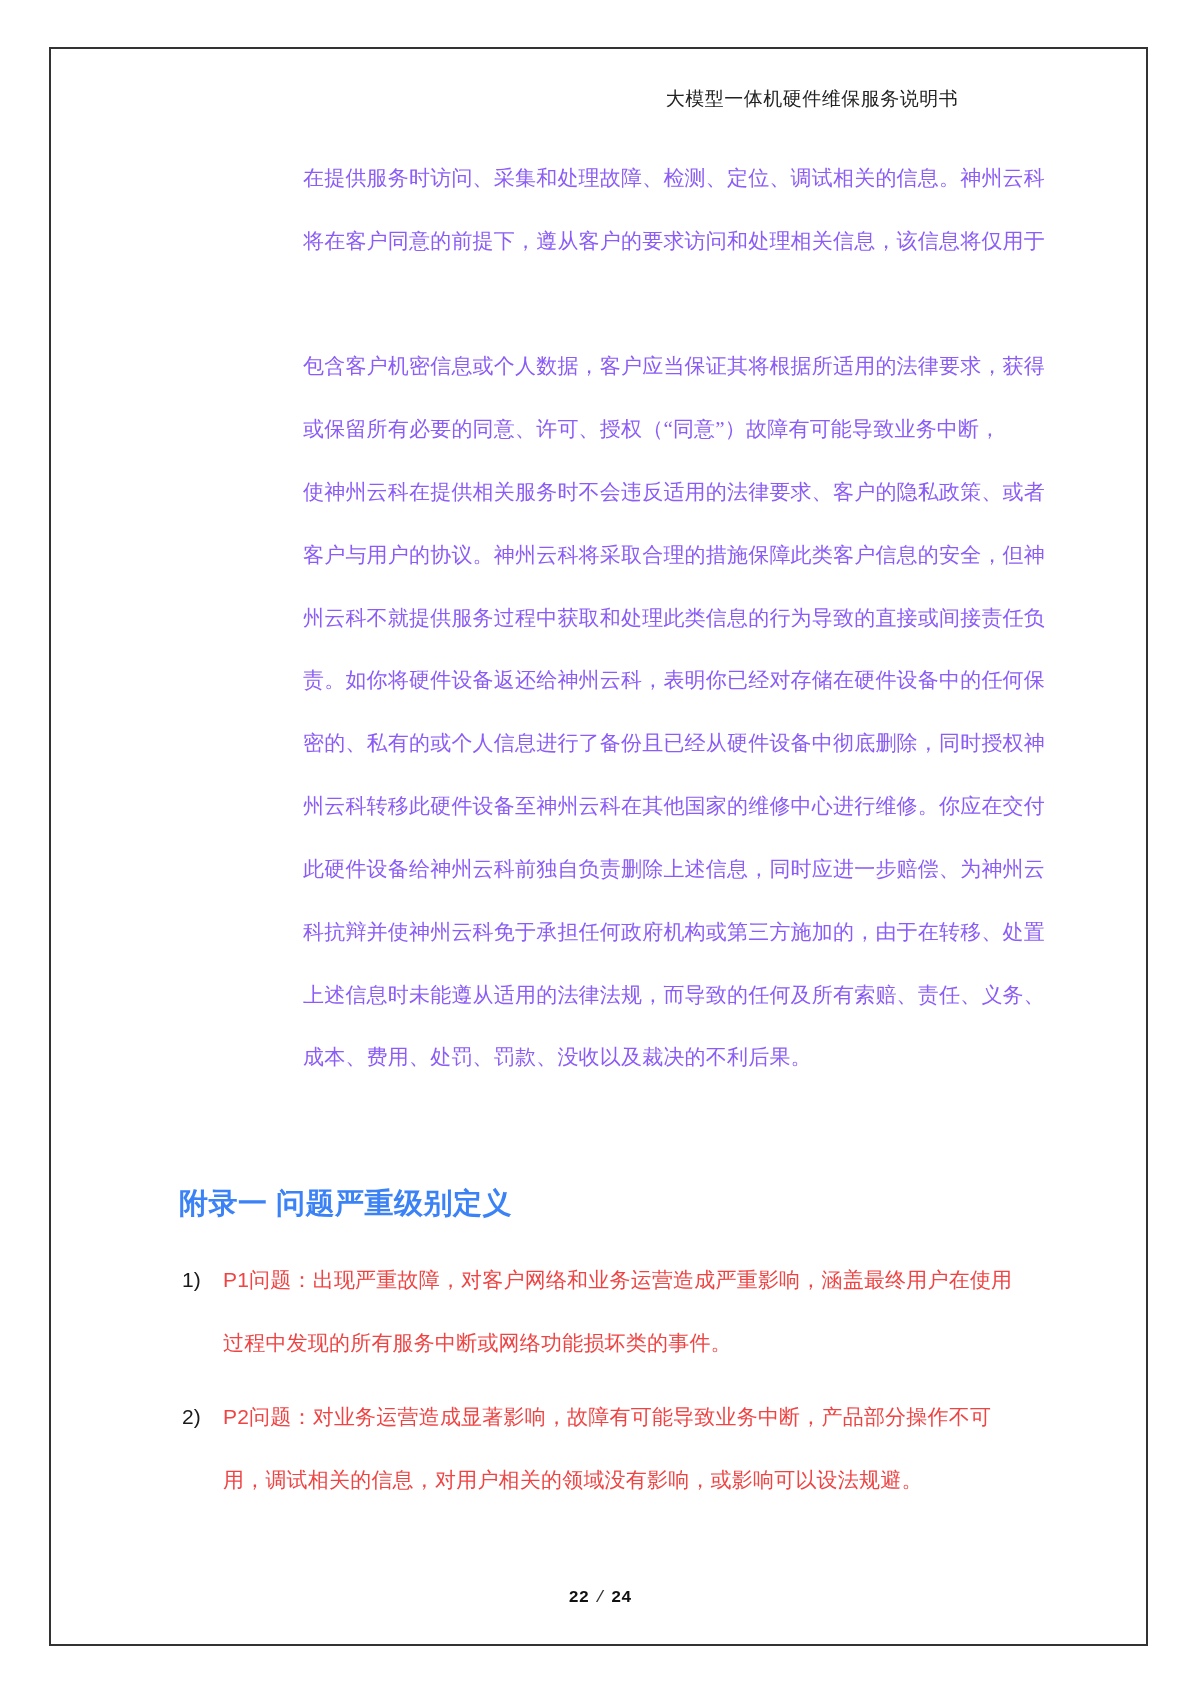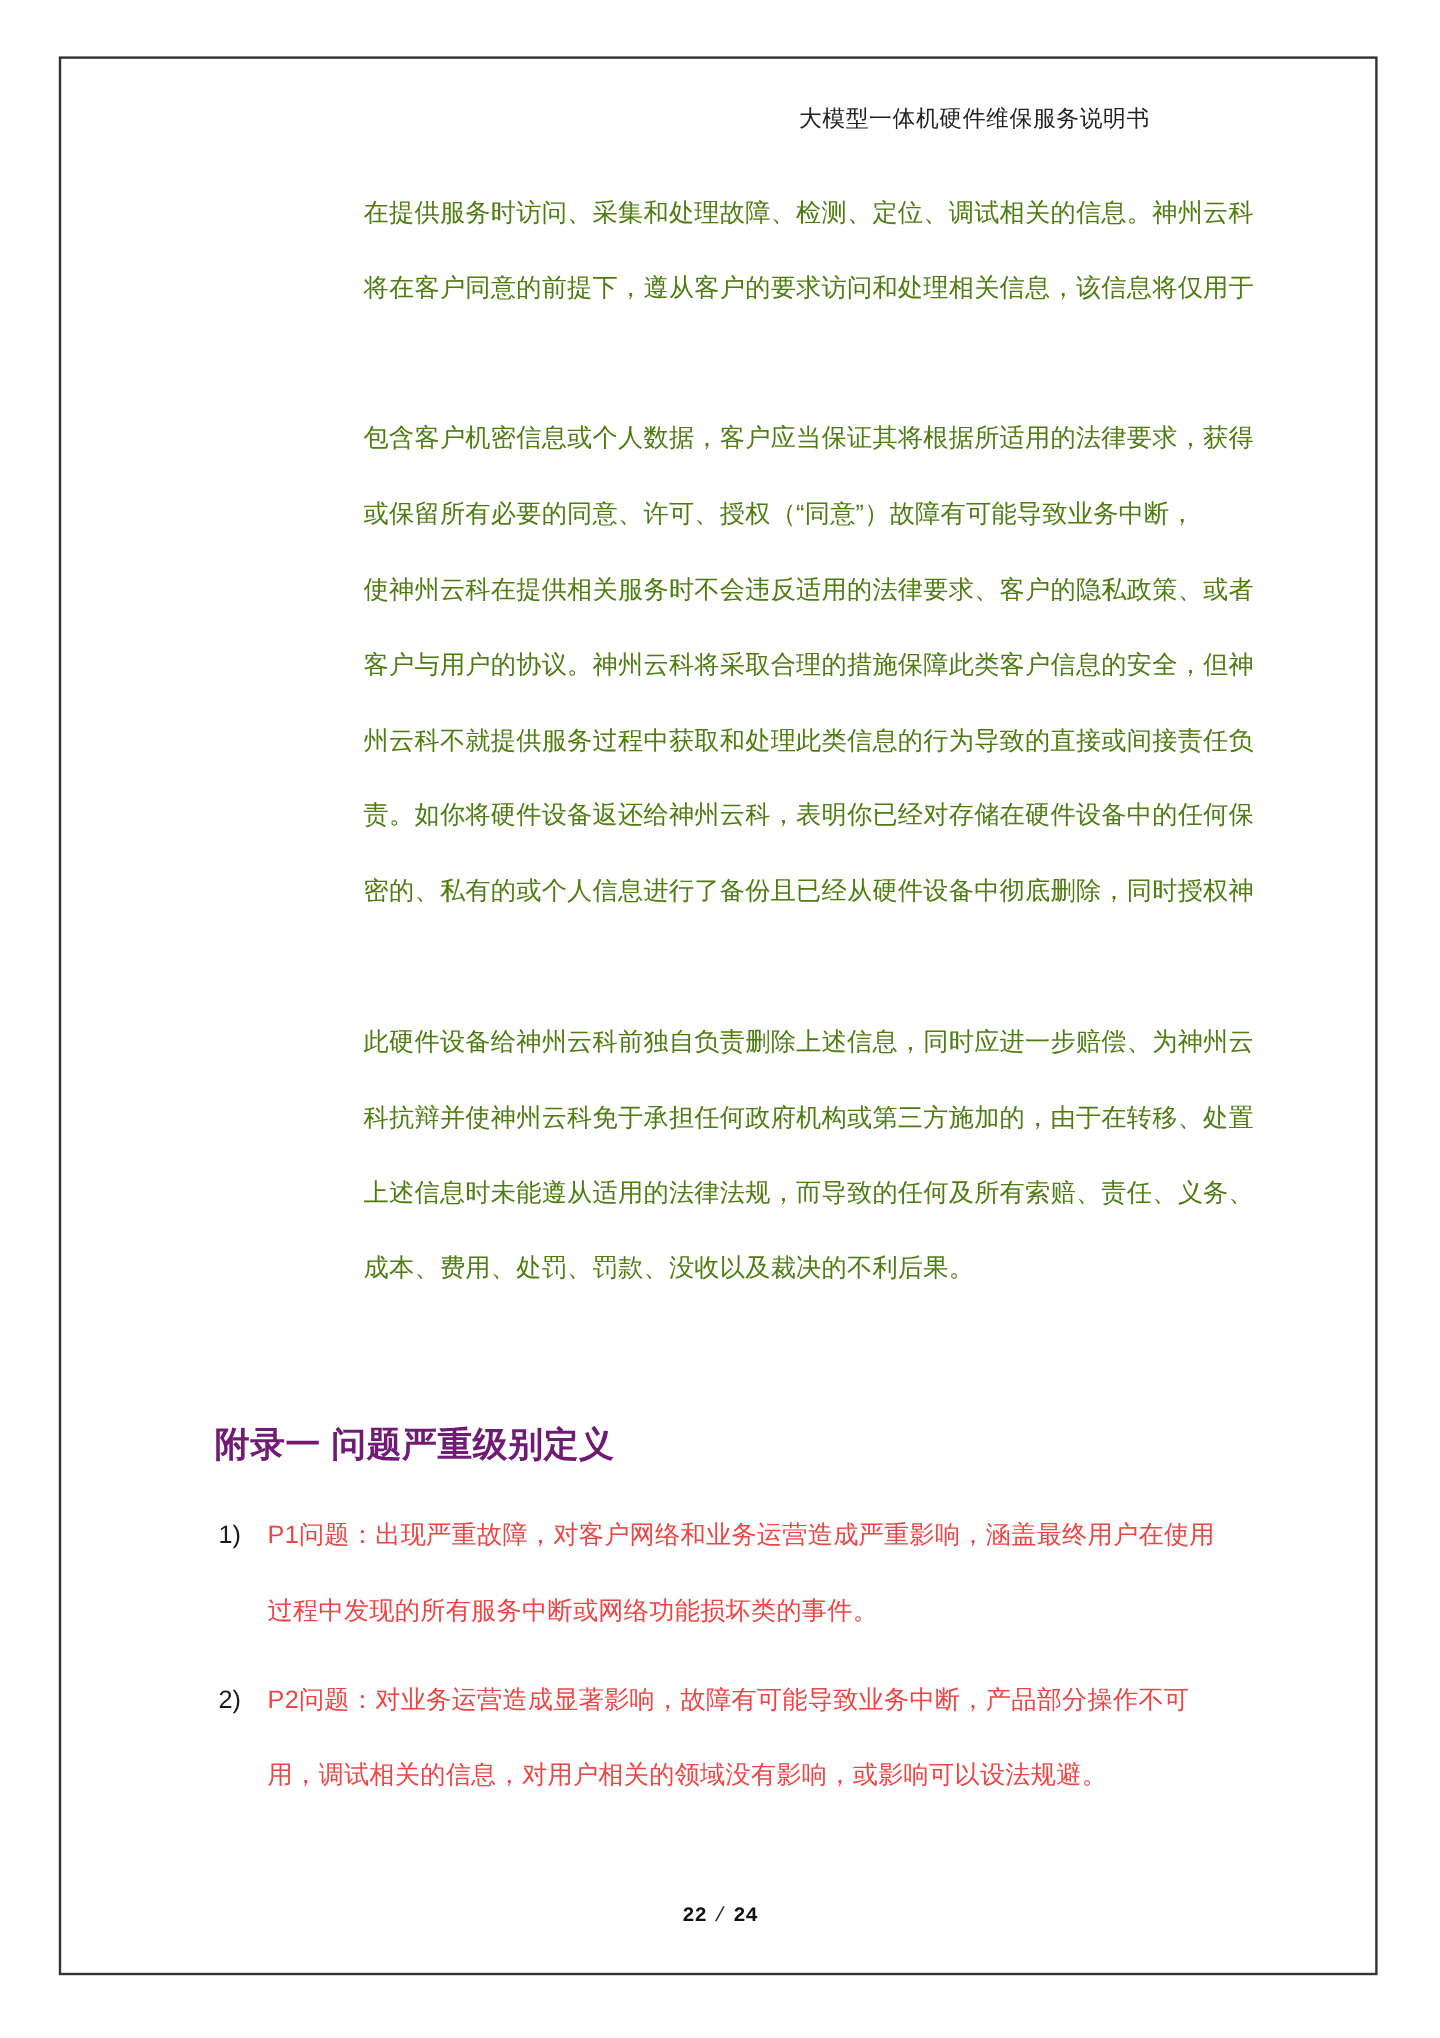--- a/index.html
+++ b/index.html
@@ -37,31 +37,32 @@
     color: #222222;
     white-space: nowrap;
   }
   .pline {
     position: absolute;
     left: 303px;
     width: 760px;
     font-size: 21px;
     line-height: 24px;
     letter-spacing: 0.2px;
-    color: #4d7c0f;
+    color: #8b5cf6;
     white-space: nowrap;
+    font-family: Liberation Serif, serif;
   }
   .appendix-heading {
     position: absolute;
     left: 179px;
     top: 1184px;
     font-size: 29px;
     font-weight: bold;
     letter-spacing: 0.5px;
-    color: #701a75;
+    color: #3b82f6;
     white-space: nowrap;
   }
   .li-num {
     position: absolute;
     left: 182px;
     font-size: 21px;
     line-height: 24px;
     color: #1a1a1a;
   }
   .li-line {
@@ -104,20 +105,21 @@
 
   <div class="pline" style="top:166px">在提供服务时访问、采集和处理故障、检测、定位、调试相关的信息。神州云科</div>
   <div class="pline" style="top:229px">将在客户同意的前提下，遵从客户的要求访问和处理相关信息，该信息将仅用于</div>
   <div class="pline" style="top:354px">包含客户机密信息或个人数据，客户应当保证其将根据所适用的法律要求，获得</div>
   <div class="pline" style="top:417px">或保留所有必要的同意、许可、授权（“同意”）故障有可能导致业务中断，</div>
   <div class="pline" style="top:480px">使神州云科在提供相关服务时不会违反适用的法律要求、客户的隐私政策、或者</div>
   <div class="pline" style="top:543px">客户与用户的协议。神州云科将采取合理的措施保障此类客户信息的安全，但神</div>
   <div class="pline" style="top:606px">州云科不就提供服务过程中获取和处理此类信息的行为导致的直接或间接责任负</div>
   <div class="pline" style="top:668px">责。如你将硬件设备返还给神州云科，表明你已经对存储在硬件设备中的任何保</div>
   <div class="pline" style="top:731px">密的、私有的或个人信息进行了备份且已经从硬件设备中彻底删除，同时授权神</div>
+  <div class="pline" style="top:794px">州云科转移此硬件设备至神州云科在其他国家的维修中心进行维修。你应在交付</div>
   <div class="pline" style="top:857px">此硬件设备给神州云科前独自负责删除上述信息，同时应进一步赔偿、为神州云</div>
   <div class="pline" style="top:920px">科抗辩并使神州云科免于承担任何政府机构或第三方施加的，由于在转移、处置</div>
   <div class="pline" style="top:983px">上述信息时未能遵从适用的法律法规，而导致的任何及所有索赔、责任、义务、</div>
   <div class="pline" style="top:1045px">成本、费用、处罚、罚款、没收以及裁决的不利后果。</div>
 
   <div class="appendix-heading">附录一 问题严重级别定义</div>
 
   <div class="li-num" style="top:1268px">1)</div>
   <div class="li-line" style="top:1268px">P1问题：出现严重故障，对客户网络和业务运营造成严重影响，涵盖最终用户在使用</div>
   <div class="li-line" style="top:1331px">过程中发现的所有服务中断或网络功能损坏类的事件。</div>

